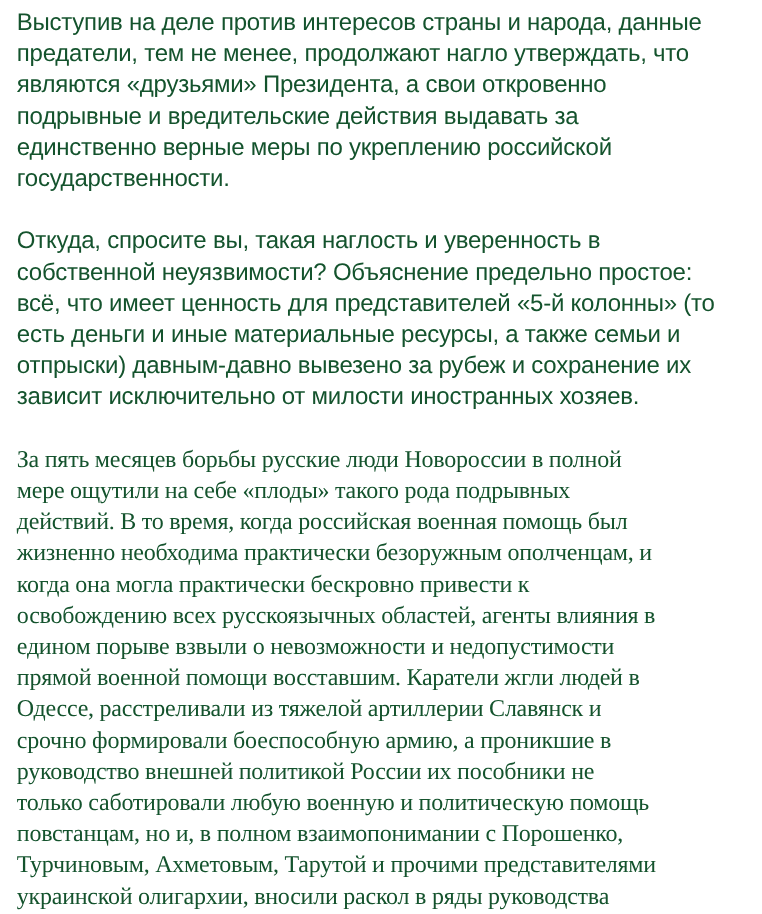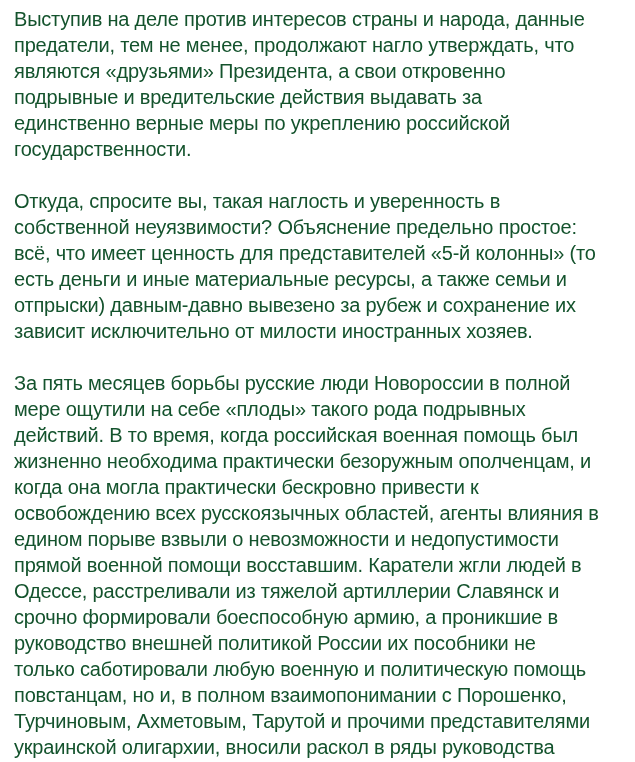--- a/index.html
+++ b/index.html
@@ -22,20 +22,21 @@
     font-weight: 400;
     color: #3b3b3b;
     letter-spacing: -0.2px;
   }
   .para {
     margin: 0 0 26px 0;
     white-space: pre-line; 
   }
   .para:last-child {
     margin-bottom: 0;
+    font-family: Liberation Serif, serif;
   }
 </style>
 </head>
 <body style="background: rgb(255, 255, 255);">
 
 <main class="article" style="color: #14532d;">
   <p class="para">Выступив на деле против интересов страны и народа, данные
 предатели, тем не менее, продолжают нагло утверждать, что
 являются «друзьями» Президента, а свои откровенно
 подрывные и вредительские действия выдавать за

